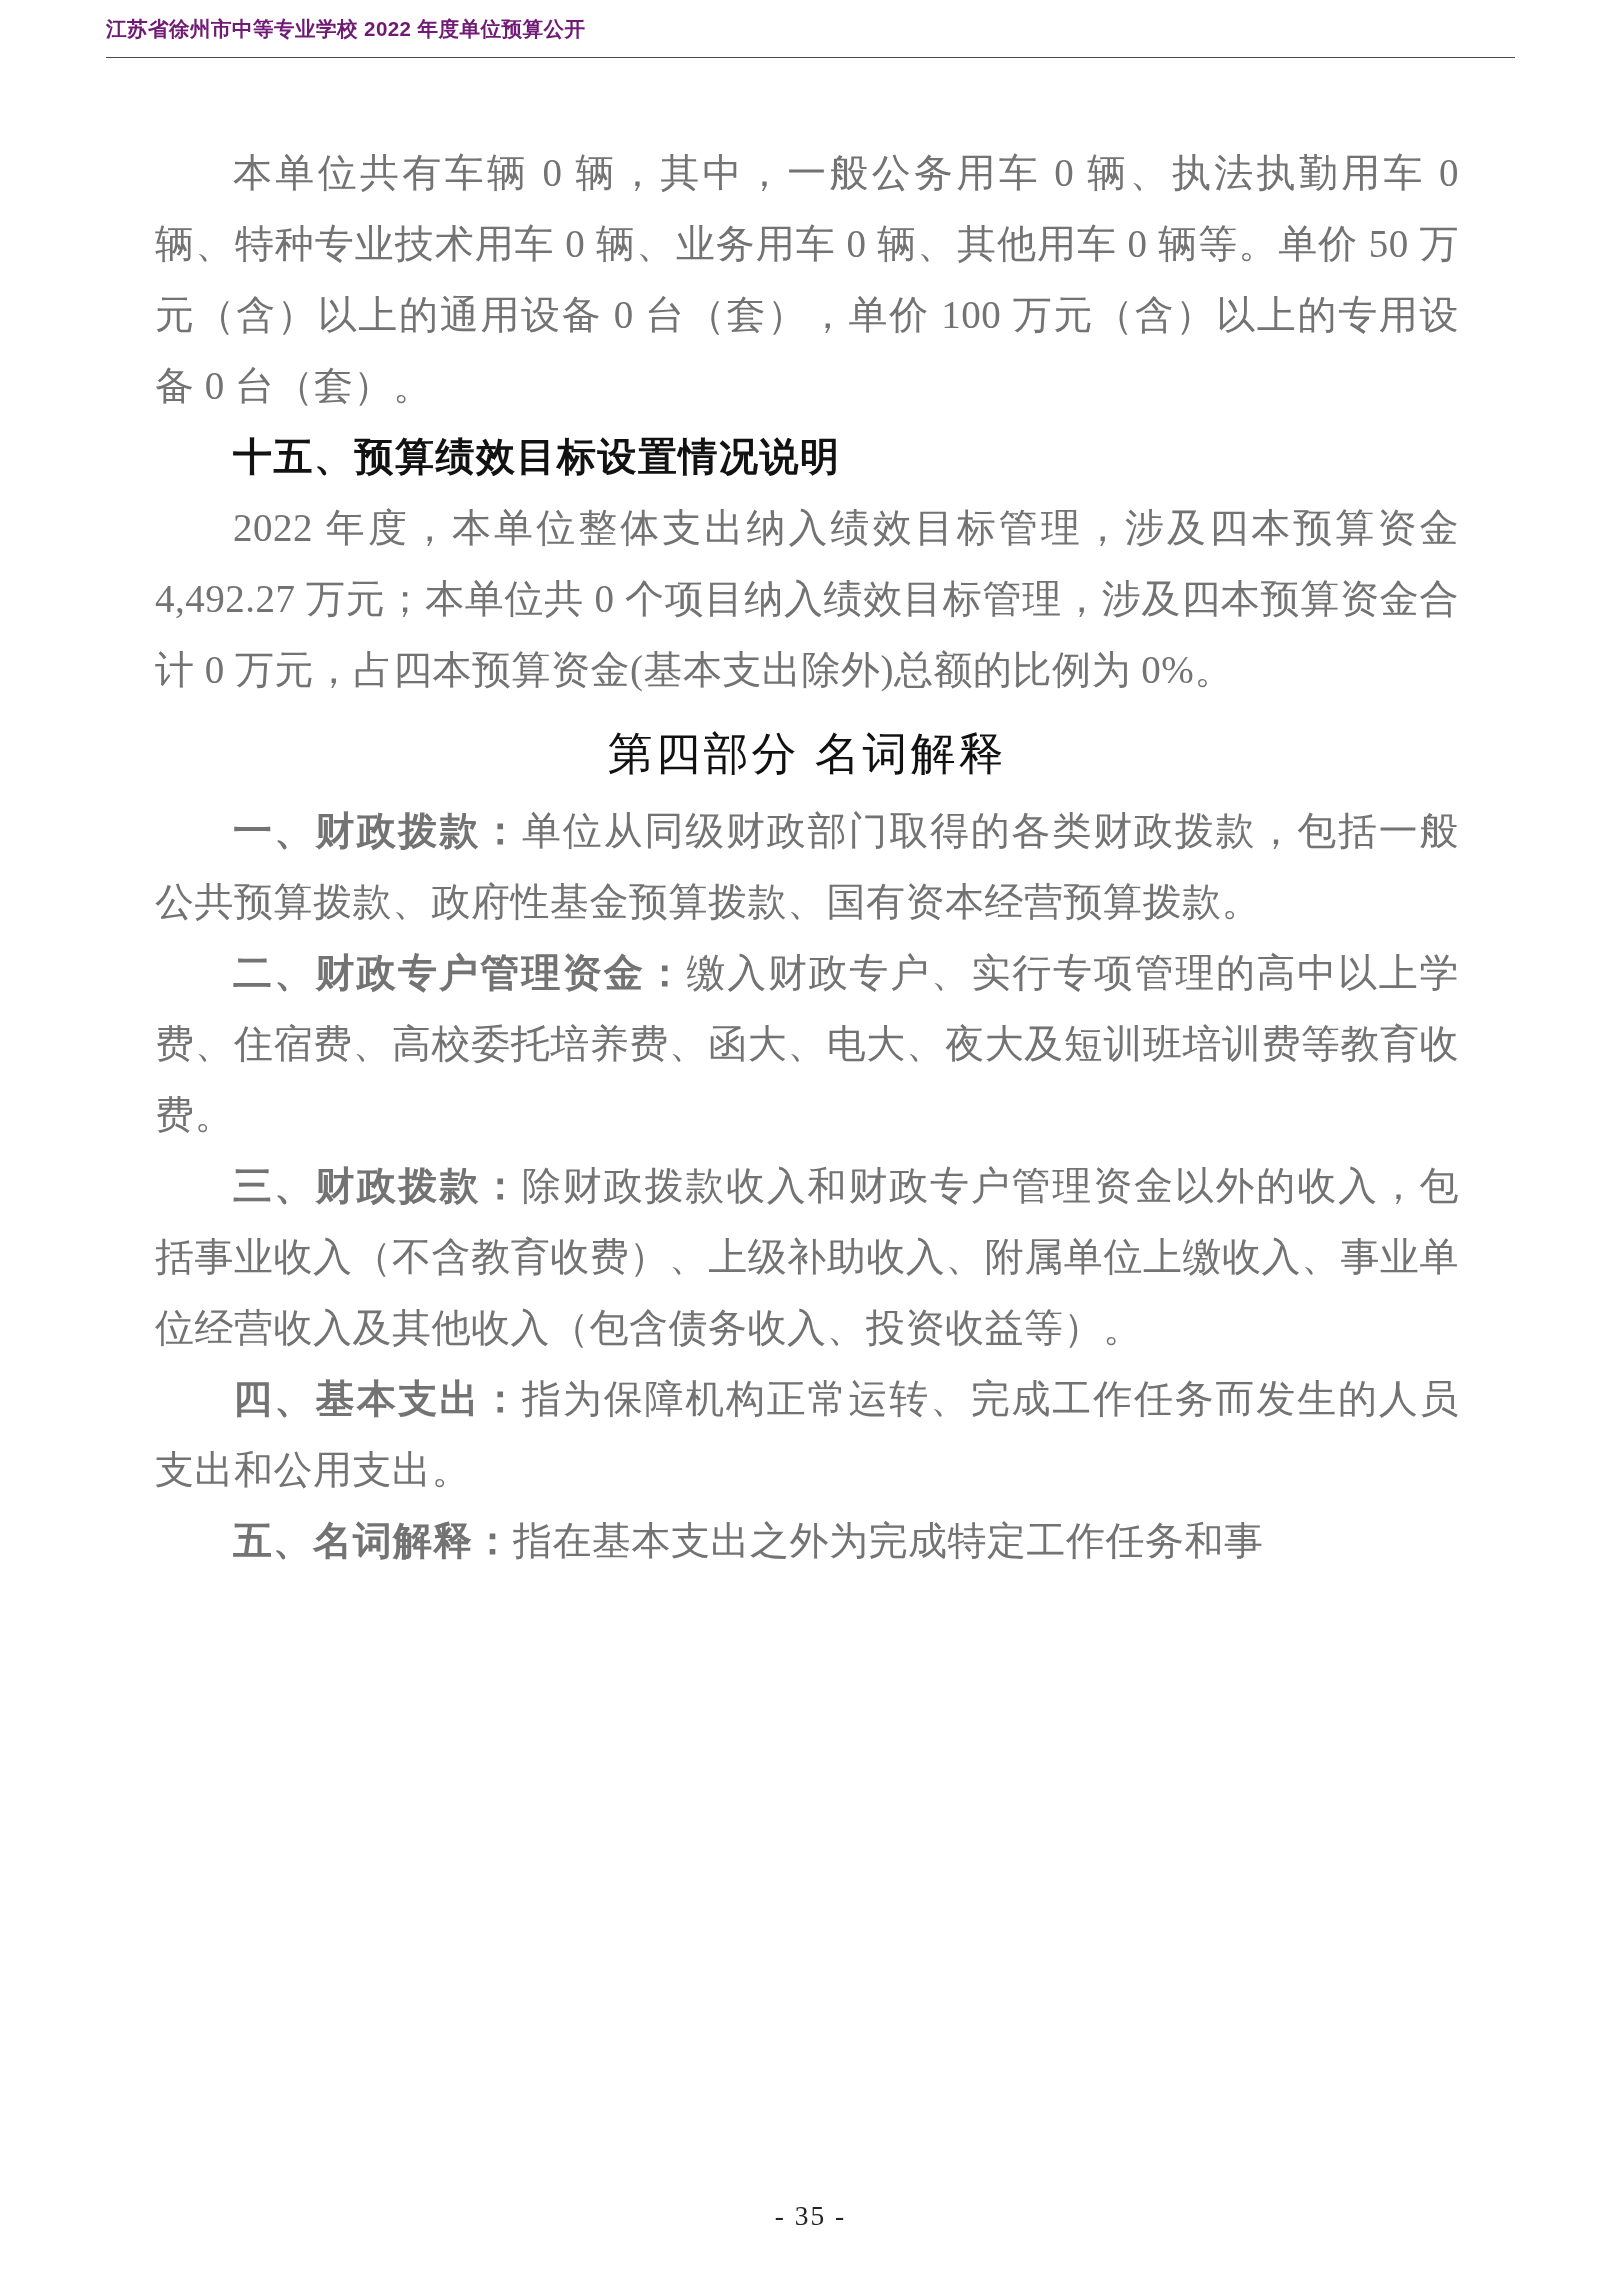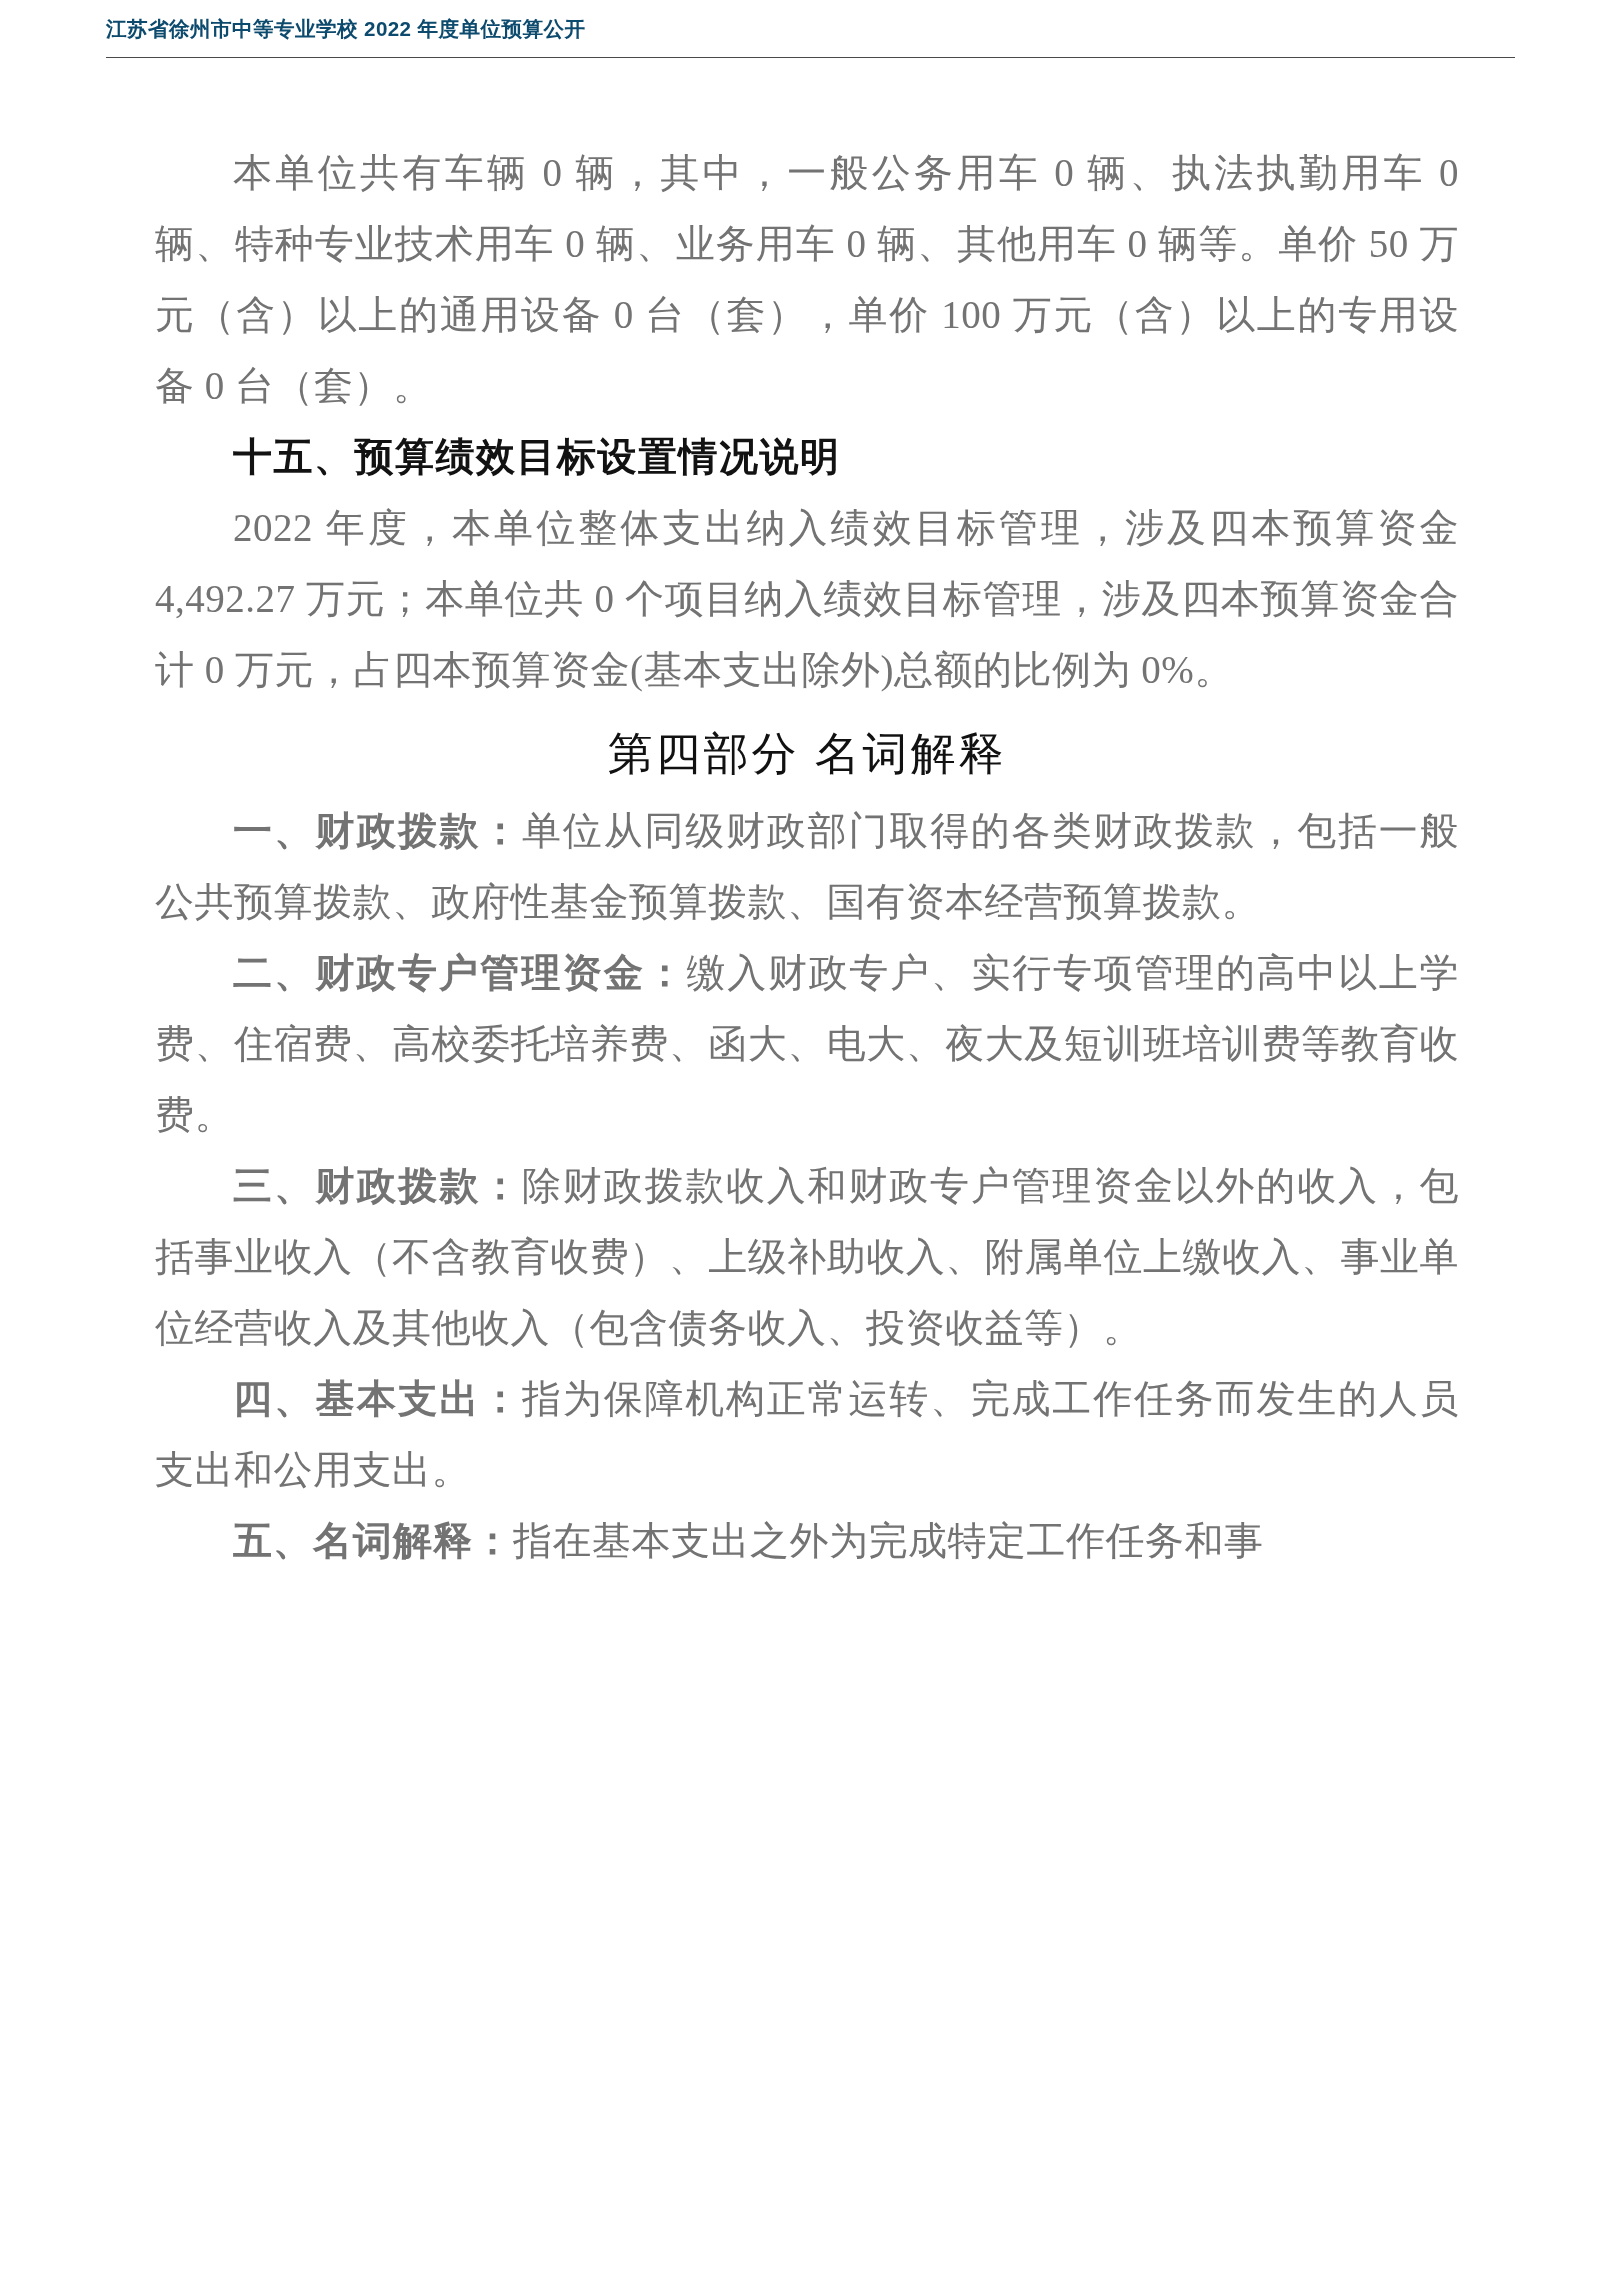--- a/index.html
+++ b/index.html
@@ -29,21 +29,21 @@
     top: 13.7px;
     left: 106px;
     width: 1409px;
     height: 45px;
   }
   .header-title {
     font-family: "Liberation Sans", "DejaVu Sans", sans-serif;
     font-size: 20.6px;
     font-weight: 700;
     letter-spacing: 0.4px;
-    color: #0c4a6e;
+    color: #701a75;
     white-space: nowrap;
     line-height: 29px;
   }
   .header-rule {
     position: absolute;
     left: 0;
     top: 43px;
     width: 1409px;
     height: 0;
     border-top: 1.2px solid #4a4a4a;
@@ -147,15 +147,18 @@
     <p class="body-para">
       <span class="lead">四、基本支出：</span><span>指为保障机构正常运转、完成工作任务而发生的人员支出和公用支出。</span>
     </p>
 
     <p class="body-para">
       <span class="lead">五、名词解释：</span><span>指在基本支出之外为完成特定工作任务和事</span>
     </p>
 
   </div>
 
+  <div class="footer">
+    <span class="page-number">- 35 -</span>
+  </div>
 
 </div>
 
 
 </body></html>

